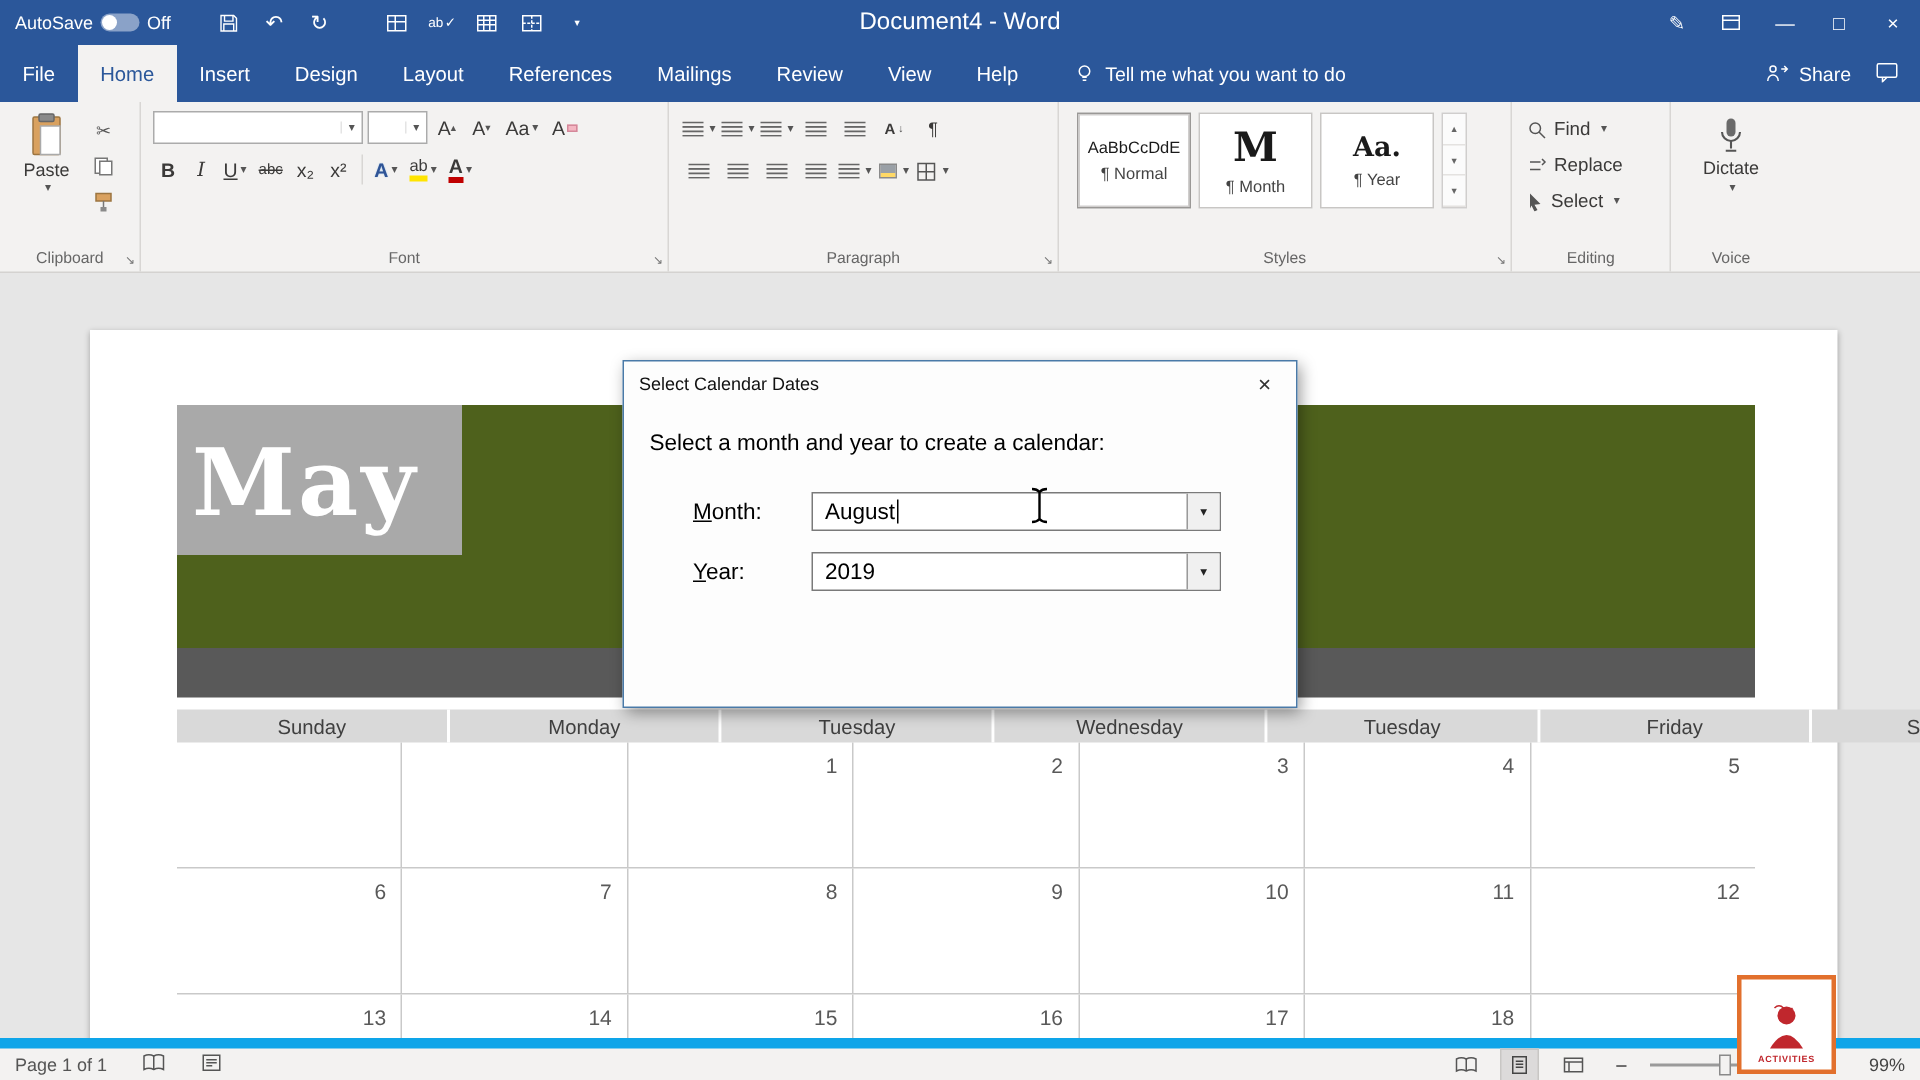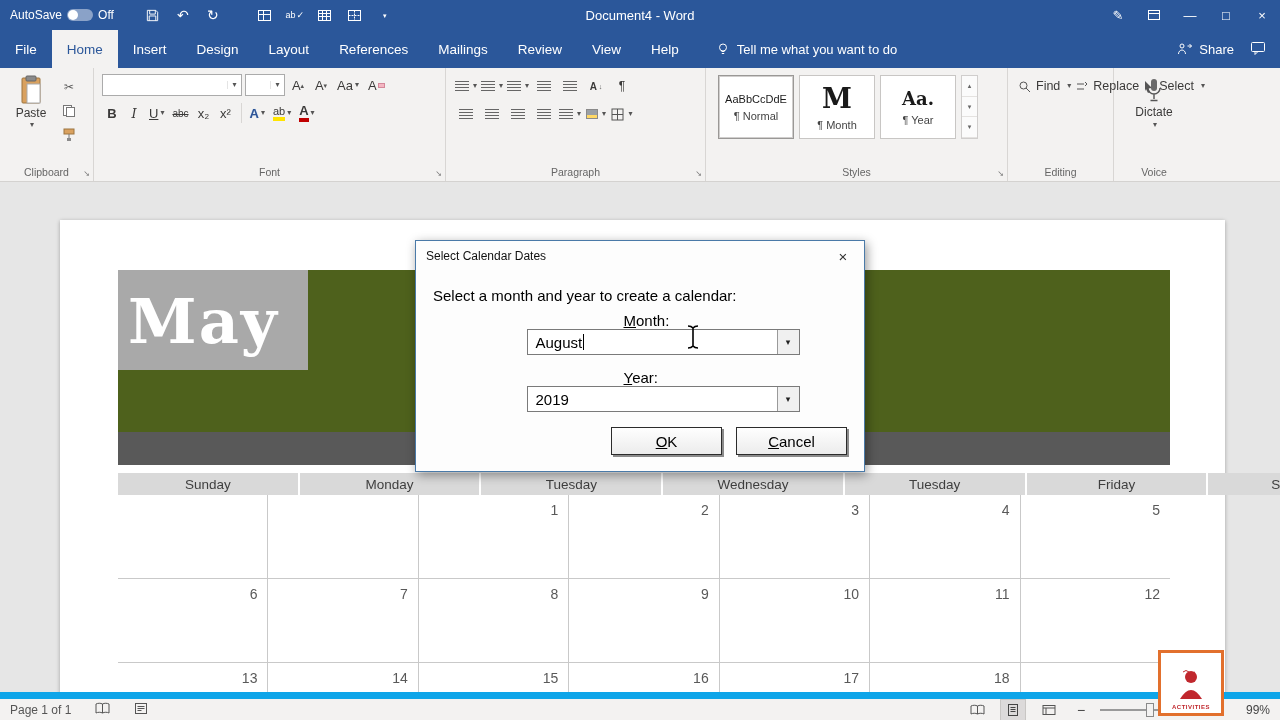--- a/index.html
+++ b/index.html
@@ -8,21 +8,21 @@
   button { background:none; border:0; font:inherit; color:inherit; padding:0; cursor:default; }
 
   
   .titlebar { height:30px; background:#2b579a; color:#fff; display:flex; align-items:center; font-size:12px; position:relative; }
   .autosave { display:flex; align-items:center; gap:5px; margin-left:10px; }
   .toggle { width:26px; height:12px; border-radius:6px; background:#8aa2c8; position:relative; display:inline-block; }
   .knob { position:absolute; left:1px; top:1px; width:10px; height:10px; border-radius:50%; background:#fff; }
   .qat { width:30px; height:30px; display:flex; align-items:center; justify-content:center; font-size:14px; color:#fff; }
   .qat.first { margin-left:24px; }
   .qat-group { margin-left:22px; display:flex; }
-  .tb-title { position:absolute; left:50%; transform:translateX(-50%); font-size:13px; white-space:nowrap; }
+  .tb-title { position:absolute; left:50%; transform:translateX(-50%); font-size:16px; white-space:nowrap; }
   .tb-right { margin-left:auto; display:flex; align-items:center; }
   .tb-btn { width:36px; height:30px; display:flex; align-items:center; justify-content:center; font-size:13px; }
   .spellqat { font-size:9px; display:flex; align-items:flex-end; gap:1px; }
 
   
   .tabrow { height:38px; background:#2b579a; display:flex; align-items:stretch; color:#fff; font-size:13.5px; }
   .tab { padding:0 15px; display:flex; align-items:center; }
   .tab.active { background:#f3f2f1; color:#2b579a; }
   .tellme { display:flex; align-items:center; gap:7px; margin-left:22px; font-size:13px; }
   .tabrow-right { margin-left:auto; display:flex; align-items:center; gap:16px; margin-right:14px; font-size:13px; }
@@ -72,21 +72,21 @@
   .style-card { width:76px; height:64px; background:#fff; border:1px solid #c8c6c4; display:flex; flex-direction:column; align-items:center; justify-content:center; gap:5px; }
   .style-card.selected { border-color:#9a9896; box-shadow:0 0 0 1px #d0cecd inset; }
   .sc-preview { font-size:11px; color:#1a1a1a; }
   .sc-preview.month { font-family:"DejaVu Serif", serif; font-weight:bold; font-size:27px; }
   .sc-preview.year  { font-family:"DejaVu Serif", serif; font-weight:bold; font-size:18px; }
   .sc-name { font-size:11px; color:#444; }
   .styles-scroll { width:17px; height:64px; border:1px solid #d0cecd; background:#fbfbfb; display:flex; flex-direction:column; }
   .styles-scroll button { flex:1; display:flex; align-items:center; justify-content:center; font-size:7px; color:#666; border-bottom:1px solid #e4e2e0; }
 
   .g-edit { width:106px; }
-  .edit-col { display:flex; flex-direction:row; gap:4px; padding:4px 0 0 6px; }
+  .edit-col { display:flex; flex-direction:column; gap:4px; padding:4px 0 0 6px; }
   .edit-row { display:flex; align-items:center; gap:5px; height:20px; font-size:12.5px; color:#3b3a39; }
 
   .g-voice { width:80px; border-right:0; }
   .dictate { display:flex; flex-direction:column; align-items:center; gap:2px; padding:5px 0 0 0; width:100%; font-size:12px; color:#3b3a39; }
 
   
   .docarea { position:absolute; top:182px; left:0; right:0; height:510px; background:#e6e6e6; overflow:hidden; }
   .page { position:absolute; left:60px; top:38px; width:1165px; height:640px; background:#fff; box-shadow:0 1px 4px rgba(0,0,0,.3); }
   .banner { position:absolute; left:58px; top:50px; width:1052px; height:162px; background:#4e611c; }
   .maybox { position:absolute; left:0; top:0; width:190px; height:100px; background:#a9a9a9; overflow:visible; }
@@ -100,21 +100,21 @@
   .crow { display:flex; height:84px; border-bottom:1px solid #c9c9c9; }
   .ccell { flex:1; border-right:1px solid #c9c9c9; }
   .ccell:last-child { border-right:0; }
   .cnum { display:block; text-align:right; padding:7px 10px 0 0; font-size:14px; color:#595959; }
 
   
   .dialog { position:absolute; left:415px; top:240px; width:450px; height:232px; background:#fdfdfd; border:1px solid #4a7aa8; box-shadow:2px 3px 10px rgba(0,0,0,.4); z-index:30; }
   .dlg-title { height:30px; display:flex; align-items:center; padding-left:10px; font-size:12px; color:#111; }
   .dlg-close { margin-left:auto; width:42px; height:30px; display:flex; align-items:center; justify-content:center; font-size:15px; color:#333; }
   .dlg-prompt { margin:16px 0 0 17px; font-size:15px; color:#000; }
-  .dlg-row { display:flex; align-items:center; margin:8px 0 0 46px;flex-direction:column; }
+  .dlg-row { display:flex; align-items:center; margin:24px 0 0 46px; }
   .dlg-row.second { margin-top:14px; }
   .dlg-label { width:79px; font-size:15px; color:#000; }
   .accel { text-decoration:underline; }
   .dcombo { width:273px; height:26px; background:#fff; border:1px solid #7a7a7a; display:flex; align-items:center; }
   .dcombo .dval { flex:1; padding-left:8px; font-size:15px; color:#000; display:flex; align-items:center; }
   .caret { display:inline-block; width:1px; height:16px; background:#000; margin-left:1px; }
   .dcombo-btn { width:22px; height:24px; background:#f0f0f0; border-left:1px solid #9a9a9a; display:flex; align-items:center; justify-content:center; font-size:9px; color:#222; }
   .dlg-buttons { position:absolute; right:17px; bottom:16px; display:flex; gap:14px; }
   .dlg-btn { width:111px; height:28px; background:linear-gradient(#fefefe, #ececec); border:1px solid #2b2b2b; box-shadow:2px 2px 0 rgba(0,0,0,.45); font-size:15px; color:#000; display:flex; align-items:center; justify-content:center; }
 
@@ -587,28 +587,20 @@
     <span class="dlg-label"><span class="accel">Y</span><span>ear:</span></span>
     <div class="dcombo">
       <span class="dval">
           <span>2019</span>
         </span>
       <button class="dcombo-btn">
           <span>▾</span>
         </button>
     </div>
   </div>
-  <div class="dlg-buttons">
-    <button class="dlg-btn">
-        <span><span class="accel">O</span><span>K</span></span>
-      </button>
-    <button class="dlg-btn">
-        <span><span class="accel">C</span><span>ancel</span></span>
-      </button>
-  </div>
 </div>
 
 <div class="ibeam">
   <svg width="14" height="26" viewBox="0 0 14 26" fill="none" stroke="#000" stroke-width="1.6">
       <path d="M2 2c2.5 0 4 .8 5 2 1-1.2 2.5-2 5-2M7 4v18M2 24c2.5 0 4-.8 5-2 1 1.2 2.5 2 5 2"></path>
     </svg>
 </div>
 
 <div class="statusbar">
   <div class="sb-left">

